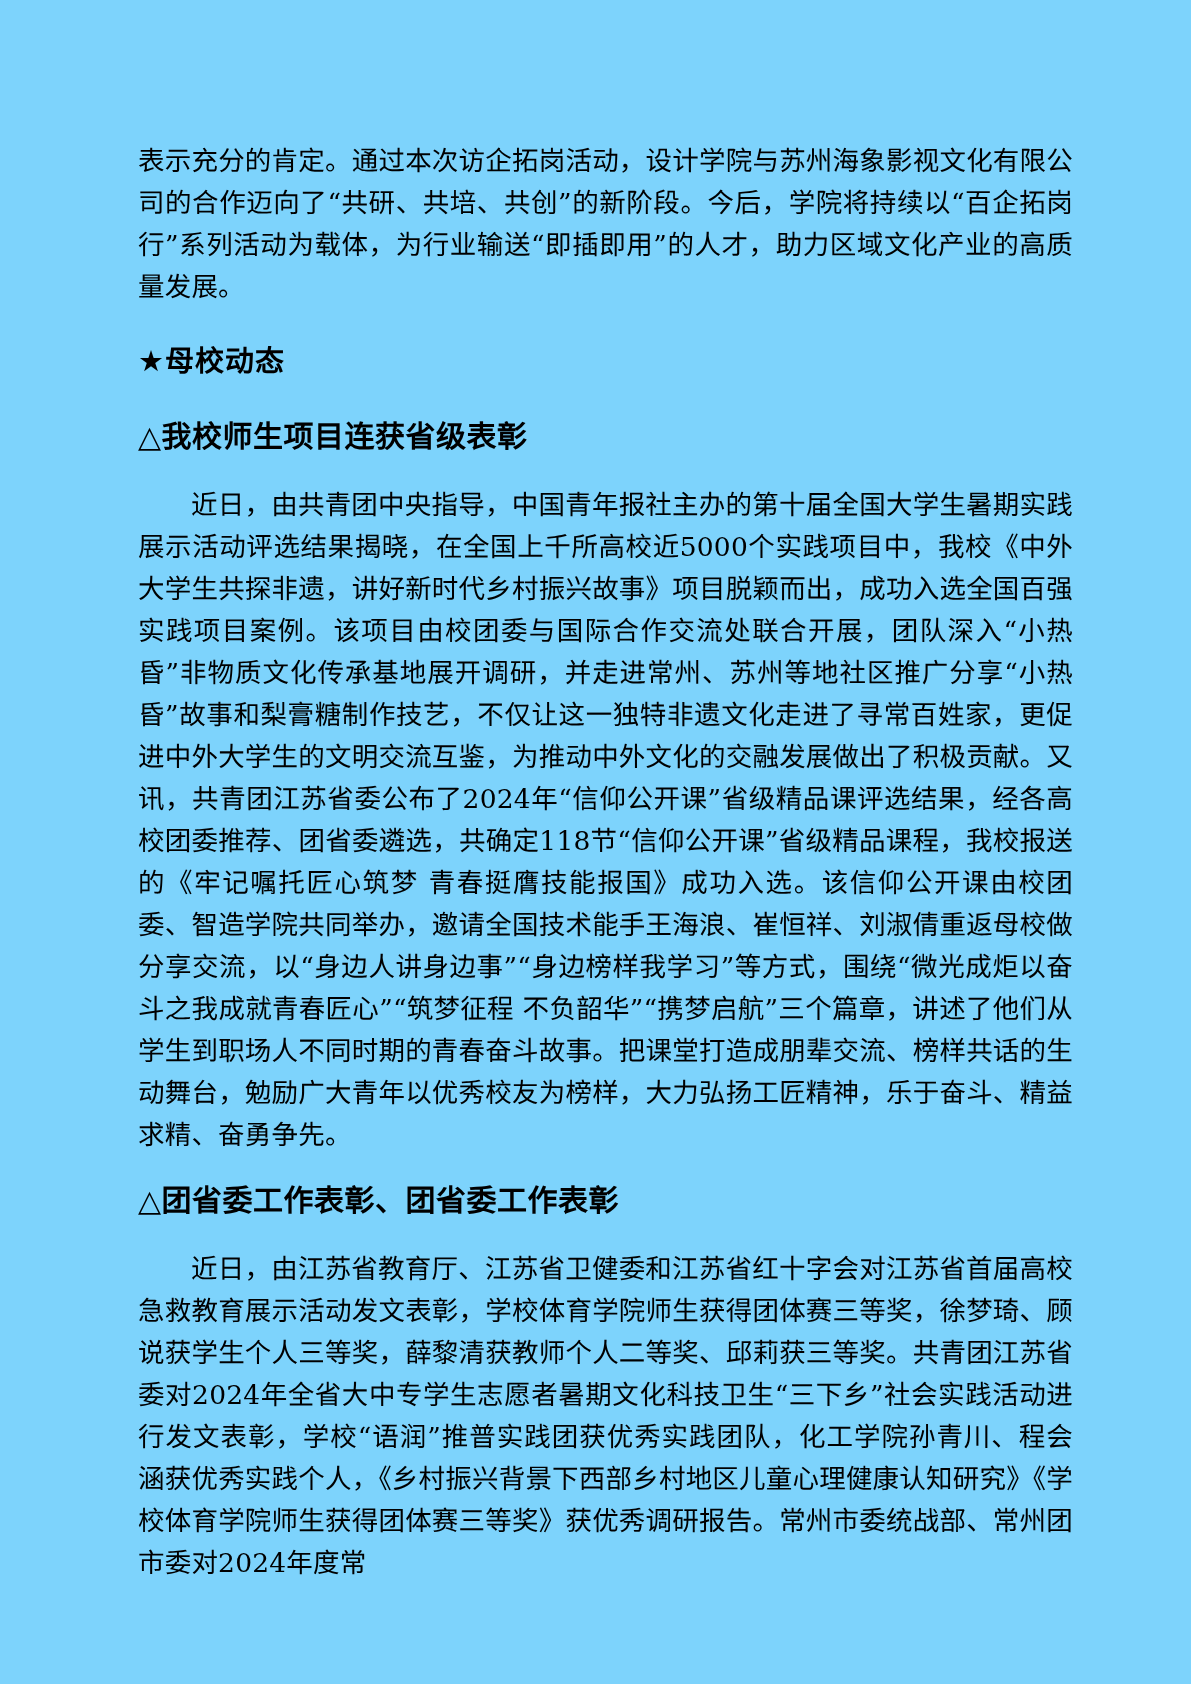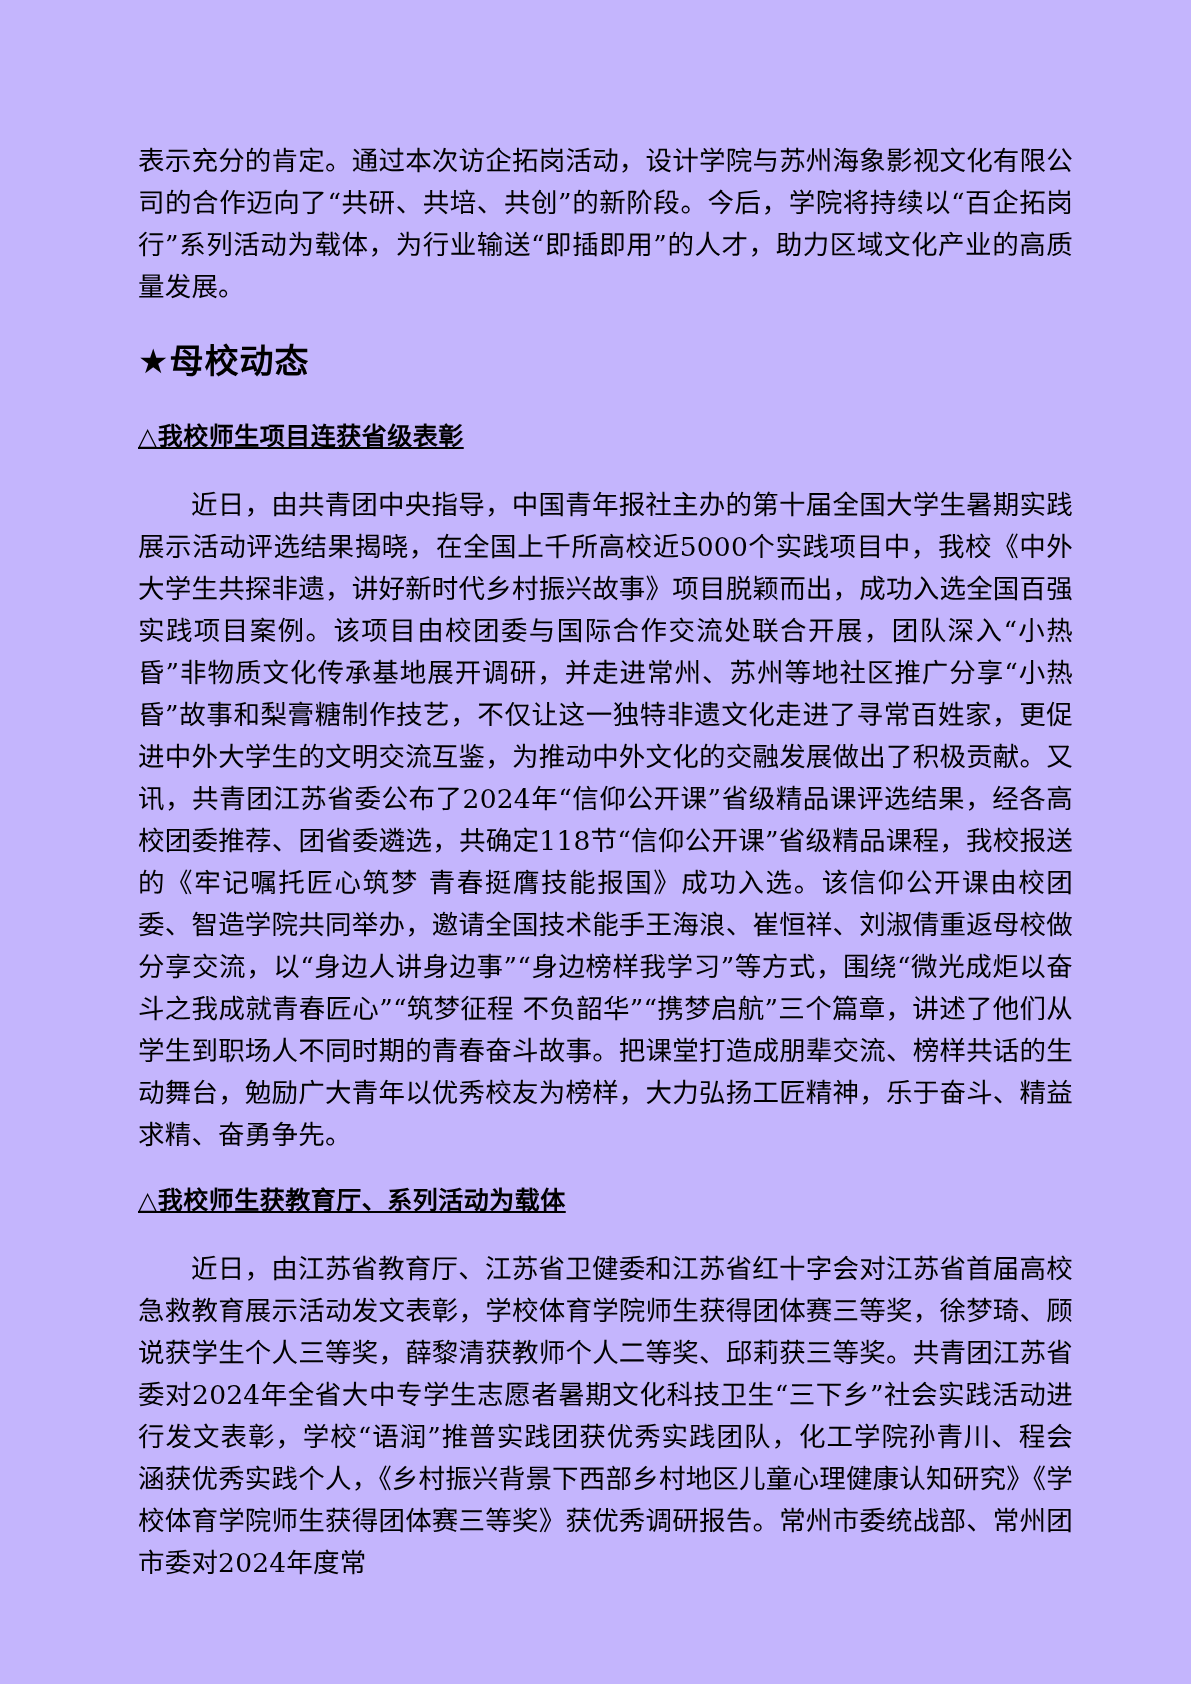--- a/index.html
+++ b/index.html
@@ -9,21 +9,21 @@
   }
   body {
     font-family: "DejaVu Serif", "Liberation Serif", serif;
     color: #000000;
   }
   .page {
     position: relative;
     width: 1191px;
     height: 1684px;
     margin: 0 auto;
-    background: #c4b5fd;
+    background: #7dd3fc;
     box-sizing: border-box;
     padding: 140px 118px 60px 138px;
     overflow: hidden;
   }
   .doc-body {
     width: 100%;
   }
   p.para {
     margin: 0;
     font-size: 26.5px;
@@ -32,51 +32,50 @@
     text-justify: inter-ideograph;
     letter-spacing: 0.2px;
     font-family: "DejaVu Serif", "Liberation Serif", serif;
   }
   p.para.indent {
     text-indent: 2em;
     margin-top: 28px;
   }
   .section-heading {
     margin: 30px 0 26px 0;
-    font-size: 34px;
+    font-size: 29px;
     font-weight: bold;
     line-height: 46px;
     font-family: "DejaVu Sans", "Liberation Sans", sans-serif;
     letter-spacing: 1px;
   }
   .sub-heading {
     margin: 34px 0 18px 0;
-    font-size: 25px;
+    font-size: 30px;
     font-weight: bold;
     line-height: 38px;
     font-family: "DejaVu Sans", "Liberation Sans", sans-serif;
     letter-spacing: 0.5px;
-    text-decoration: underline;
   }
   .sub-heading.tight {
     margin: 26px 0 4px 0;
   }
 </style>
 </head>
 <body>
 
 <div class="page">
   <div class="doc-body">
 
     <p class="para">表示充分的肯定。通过本次访企拓岗活动，设计学院与苏州海象影视文化有限公司的合作迈向了“共研、共培、共创”的新阶段。今后，学院将持续以“百企拓岗行”系列活动为载体，为行业输送“即插即用”的人才，助力区域文化产业的高质量发展。</p>
 
     <h1 class="section-heading">★母校动态</h1>
 
     <h2 class="sub-heading">△我校师生项目连获省级表彰</h2>
 
     <p class="para indent">近日，由共青团中央指导，中国青年报社主办的第十届全国大学生暑期实践展示活动评选结果揭晓，在全国上千所高校近5000个实践项目中，我校《中外大学生共探非遗，讲好新时代乡村振兴故事》项目脱颖而出，成功入选全国百强实践项目案例。该项目由校团委与国际合作交流处联合开展，团队深入“小热昏”非物质文化传承基地展开调研，并走进常州、苏州等地社区推广分享“小热昏”故事和梨膏糖制作技艺，不仅让这一独特非遗文化走进了寻常百姓家，更促进中外大学生的文明交流互鉴，为推动中外文化的交融发展做出了积极贡献。又讯，共青团江苏省委公布了2024年“信仰公开课”省级精品课评选结果，经各高校团委推荐、团省委遴选，共确定118节“信仰公开课”省级精品课程，我校报送的《牢记嘱托匠心筑梦 青春挺膺技能报国》成功入选。该信仰公开课由校团委、智造学院共同举办，邀请全国技术能手王海浪、崔恒祥、刘淑倩重返母校做分享交流，以“身边人讲身边事”“身边榜样我学习”等方式，围绕“微光成炬以奋斗之我成就青春匠心”“筑梦征程 不负韶华”“携梦启航”三个篇章，讲述了他们从学生到职场人不同时期的青春奋斗故事。把课堂打造成朋辈交流、榜样共话的生动舞台，勉励广大青年以优秀校友为榜样，大力弘扬工匠精神，乐于奋斗、精益求精、奋勇争先。</p>
 
-    <h2 class="sub-heading tight">△我校师生获教育厅、系列活动为载体</h2>
+    <h2 class="sub-heading tight">△团省委工作表彰、团省委工作表彰</h2>
 
     <p class="para indent">近日，由江苏省教育厅、江苏省卫健委和江苏省红十字会对江苏省首届高校急救教育展示活动发文表彰，学校体育学院师生获得团体赛三等奖，徐梦琦、顾说获学生个人三等奖，薛黎清获教师个人二等奖、邱莉获三等奖。共青团江苏省委对2024年全省大中专学生志愿者暑期文化科技卫生“三下乡”社会实践活动进行发文表彰，学校“语润”推普实践团获优秀实践团队，化工学院孙青川、程会涵获优秀实践个人，《乡村振兴背景下西部乡村地区儿童心理健康认知研究》《学校体育学院师生获得团体赛三等奖》获优秀调研报告。常州市委统战部、常州团市委对2024年度常</p>
 
   </div>
 </div>
 
 </body></html>

